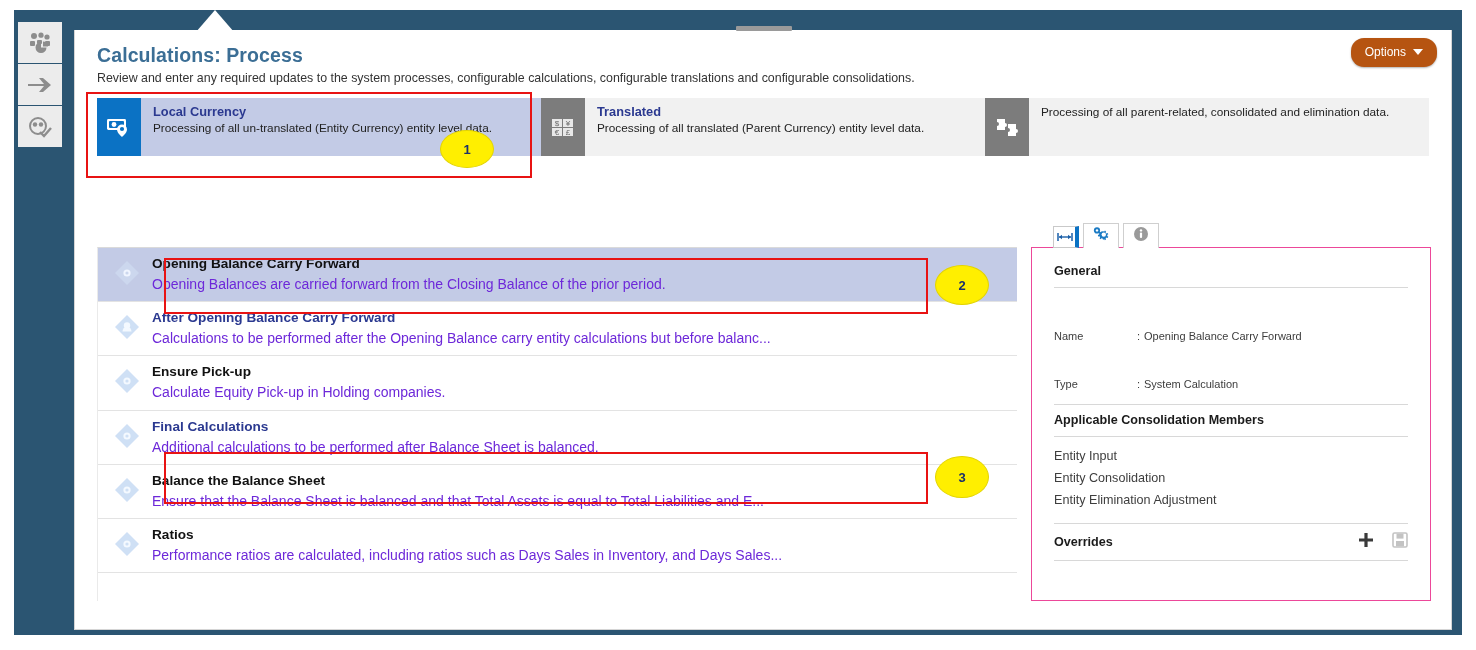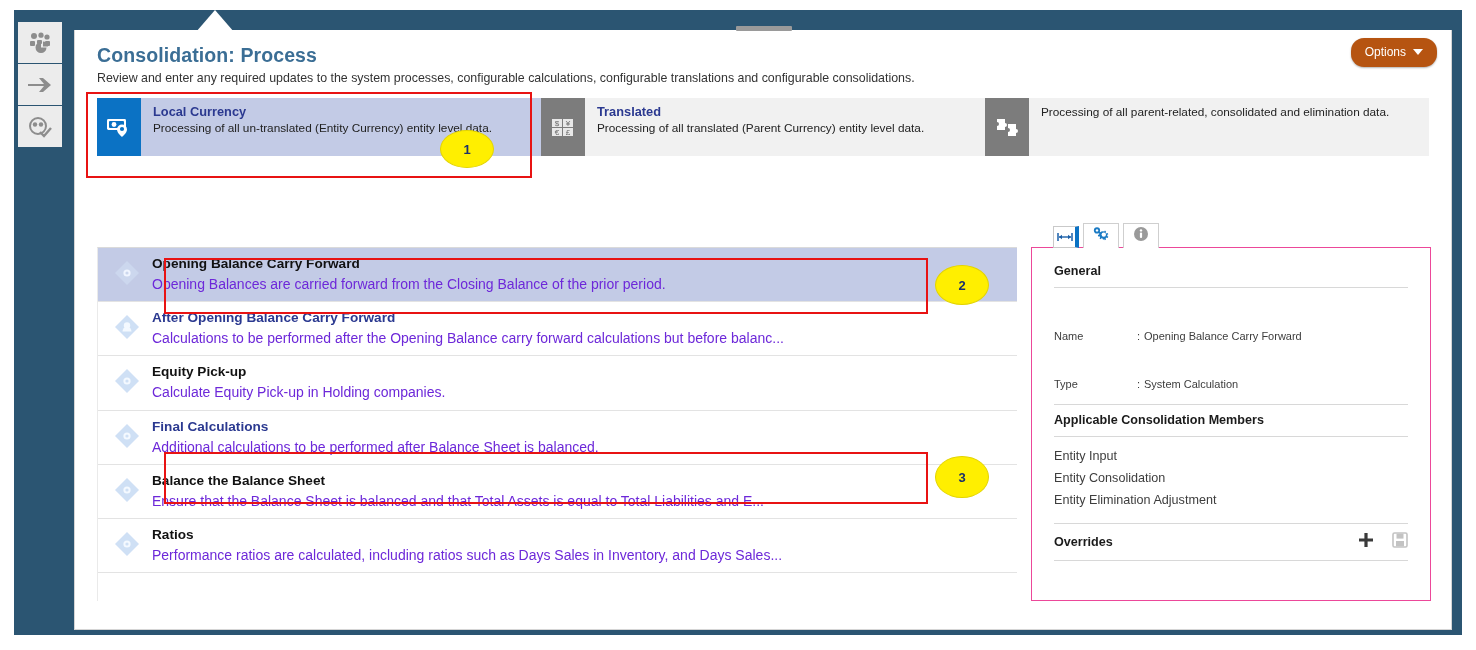--- a/index.html
+++ b/index.html
@@ -220,21 +220,21 @@
         </svg>
       </span>
     </div>
   </div>
 
   <div class="panel">
 
     <div class="panel-head">
       <div class="grab-handle"></div>
 
-      <div class="panel-title">Consolidation: Process</div>
+      <div class="panel-title">Calculations: Process</div>
       <div class="panel-sub">Review and enter any required updates to the system processes, configurable calculations, configurable translations and configurable consolidations.</div>
 
       <div class="options-btn">
         <span>Options</span>
         <span class="caret-down"></span>
       </div>
     </div>
 
     <div class="tiles">
 
@@ -341,34 +341,34 @@
         <div class="row">
           <div class="row-icon">
             <svg width="26" height="26" viewBox="0 0 26 26">
               <rect x="13" y="1" width="17" height="17" transform="rotate(45 13 1)" fill="#cfe0f5"></rect>
               <circle cx="13" cy="11.5" r="3.2" fill="#f4f9ff"></circle>
               <path d="M8.5 17.5a4.5 4.5 0 0 1 9 0z" fill="#f4f9ff"></path>
             </svg>
           </div>
           <div class="row-text">
             <div class="row-title link">After Opening Balance Carry Forward</div>
-            <div class="row-desc">Calculations to be performed after the Opening Balance carry forward calculations but before balanc...</div>
+            <div class="row-desc">Calculations to be performed after the Opening Balance carry entity calculations but before balanc...</div>
           </div>
         </div>
 
         <div class="row">
           <div class="row-icon">
             <svg width="26" height="26" viewBox="0 0 26 26">
               <rect x="13" y="1" width="17" height="17" transform="rotate(45 13 1)" fill="#cfe0f5"></rect>
               <circle cx="13" cy="13" r="3.6" fill="#f4f9ff"></circle>
               <circle cx="13" cy="13" r="1.6" fill="#cfe0f5"></circle>
             </svg>
           </div>
           <div class="row-text">
-            <div class="row-title">Equity Pick-up</div>
+            <div class="row-title">Ensure Pick-up</div>
             <div class="row-desc">Calculate Equity Pick-up in Holding companies.</div>
           </div>
         </div>
 
         <div class="row">
           <div class="row-icon">
             <svg width="26" height="26" viewBox="0 0 26 26">
               <rect x="13" y="1" width="17" height="17" transform="rotate(45 13 1)" fill="#cfe0f5"></rect>
               <circle cx="13" cy="13" r="3.6" fill="#f4f9ff"></circle>
               <circle cx="13" cy="13" r="1.6" fill="#cfe0f5"></circle>

